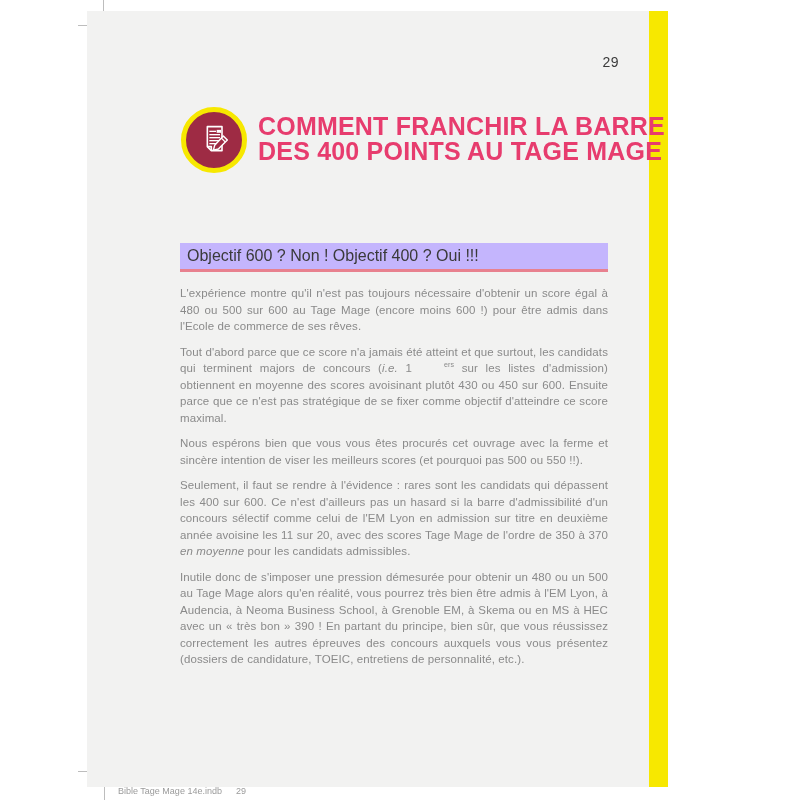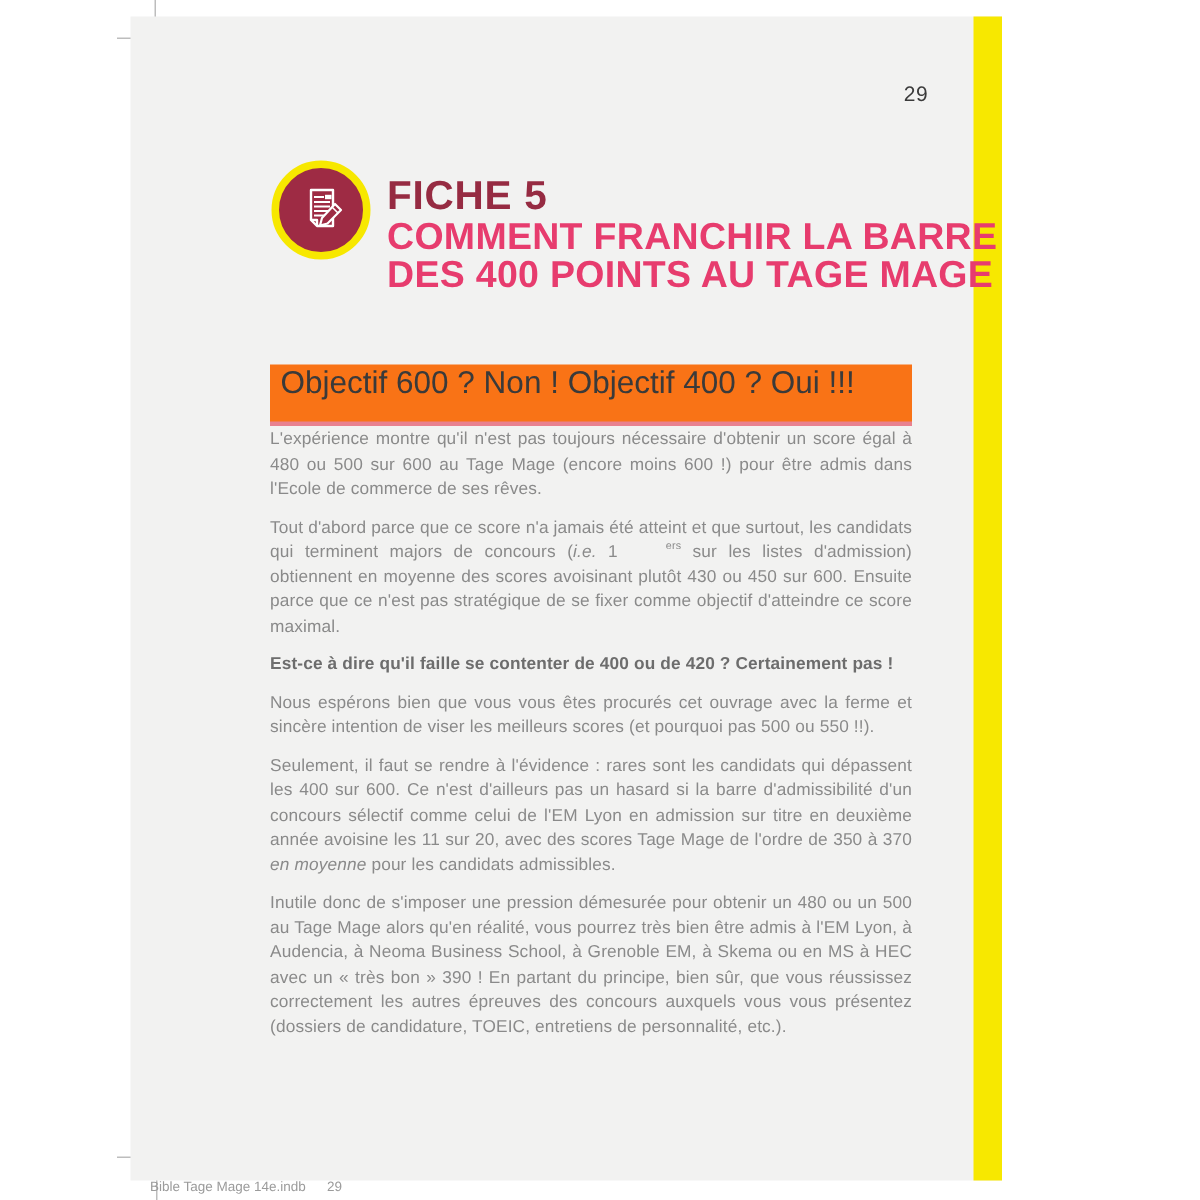--- a/index.html
+++ b/index.html
@@ -75,45 +75,45 @@
     line-height: 24.5px;
     font-weight: 800;
     color: #E73C6E;
     letter-spacing: 0.2px;
   }
   
   .section-banner {
     position: absolute;
     left: 93px; top: 232px;
     width: 421px;
-    background: #f97316;
+    background: #c4b5fd;
     border-bottom: 3px solid #E8818F;
-    padding: 1px 0 13px 7px;
-    font-size: 21px;
+    padding: 1px 0 1px 7px;
+    font-size: 16px;
     line-height: 24px;
     color: #3A3A3A;
   }
   
   .body-text {
     position: absolute;
     left: 93px; top: 274px;
     width: 428px;
     font-size: 11.5px;
     line-height: 16.5px;
     color: #8A8A8A;
     text-align: justify;
     letter-spacing: 0.1px;
   }
   .body-text p { margin: 0 0 9px 0; }
   .body-text p.bold { font-weight: bold; color: #6D6D6D; }
   .body-text sup { font-size: 0.62em; vertical-align: super; line-height: 0; margin-left: 32px; }
   
   .footer-left {
     position: absolute;
-    left: 100px; top: 786px;
+    left: 118px; top: 786px;
     font-size: 9px;
     color: #9B9B9B;
     white-space: nowrap;
   }
   .footer-left .slug-page { margin-left: 14px; }
   .footer-right {
     position: absolute;
     left: 630px; top: 786px;
     font-size: 9px;
     color: #9B9B9B;
@@ -156,31 +156,29 @@
             <line x1="24" y1="35.5" x2="33" y2="35.5"></line>
           </g>
           <rect x="34" y="14.8" width="6.5" height="4.4" fill="#ffffff"></rect>
           <path d="M44 24 L50 30 L36.5 43.5 L29 45.5 L31 38 Z" fill="#9E2B44" stroke="#ffffff" stroke-width="2.2" stroke-linejoin="round"></path>
           <line x1="41" y1="27" x2="47" y2="33" stroke="#ffffff" stroke-width="1.6"></line>
         </svg>
       </span>
     </div>
 
     <div class="heading-block">
-      <div class="fiche-label">FICHE 5</div>
       <div class="main-title">COMMENT FRANCHIR LA BARRE</div>
       <div class="main-title">DES 400 POINTS AU TAGE MAGE ?</div>
     </div>
 
     <div class="section-banner">Objectif 600 ? Non ! Objectif 400 ? Oui !!!</div>
 
     <div class="body-text">
       <p><span>L'expérience montre qu'il n'est pas toujours nécessaire d'obtenir un score égal à 480 ou 500 sur 600 au Tage Mage (encore moins 600 !) pour être admis dans l'Ecole de commerce de ses rêves.</span></p>
       <p><span>Tout d'abord parce que ce score n'a jamais été atteint et que surtout, les candidats qui terminent majors de concours (</span><i>i.e.</i><span> 1</span><sup>ers</sup><span> sur les listes d'admission) obtiennent en moyenne des scores avoisinant plutôt 430 ou 450 sur 600. Ensuite parce que ce n'est pas stratégique de se fixer comme objectif d'atteindre ce score maximal.</span></p>
-      <p class="bold"><span>Est-ce à dire qu'il faille se contenter de 400 ou de 420 ? Certainement pas !</span></p>
       <p><span>Nous espérons bien que vous vous êtes procurés cet ouvrage avec la ferme et sincère intention de viser les meilleurs scores (et pourquoi pas 500 ou 550 !!).</span></p>
       <p><span>Seulement, il faut se rendre à l'évidence : rares sont les candidats qui dépassent les 400 sur 600. Ce n'est d'ailleurs pas un hasard si la barre d'admissibilité d'un concours sélectif comme celui de l'EM Lyon en admission sur titre en deuxième année avoisine les 11 sur 20, avec des scores Tage Mage de l'ordre de 350 à 370 </span><i>en moyenne</i><span> pour les candidats admissibles.</span></p>
       <p><span>Inutile donc de s'imposer une pression démesurée pour obtenir un 480 ou un 500 au Tage Mage alors qu'en réalité, vous pourrez très bien être admis à l'EM Lyon, à Audencia, à Neoma Business School, à Grenoble EM, à Skema ou en MS à HEC avec un « très bon » 390 ! En partant du principe, bien sûr, que vous réussissez correctement les autres épreuves des concours auxquels vous vous présentez (dossiers de candidature, TOEIC, entretiens de personnalité, etc.).</span></p>
     </div>
   </div>
 
   <div class="footer-left">
     <span>Bible Tage Mage 14e.indb</span><span class="slug-page">29</span>
   </div>
   <div class="footer-right">

